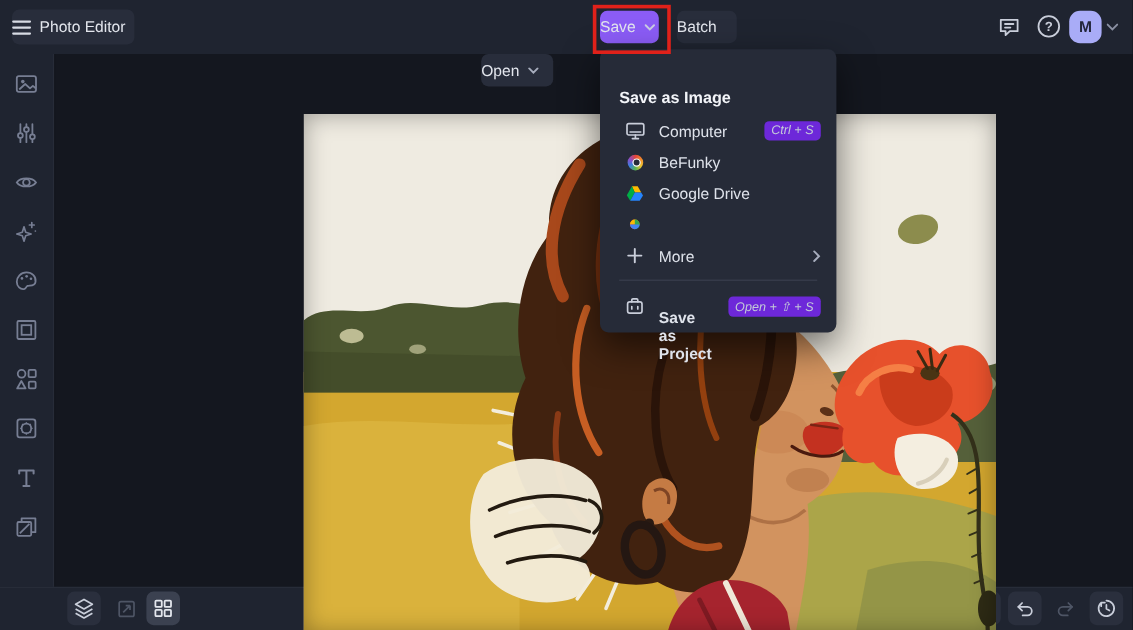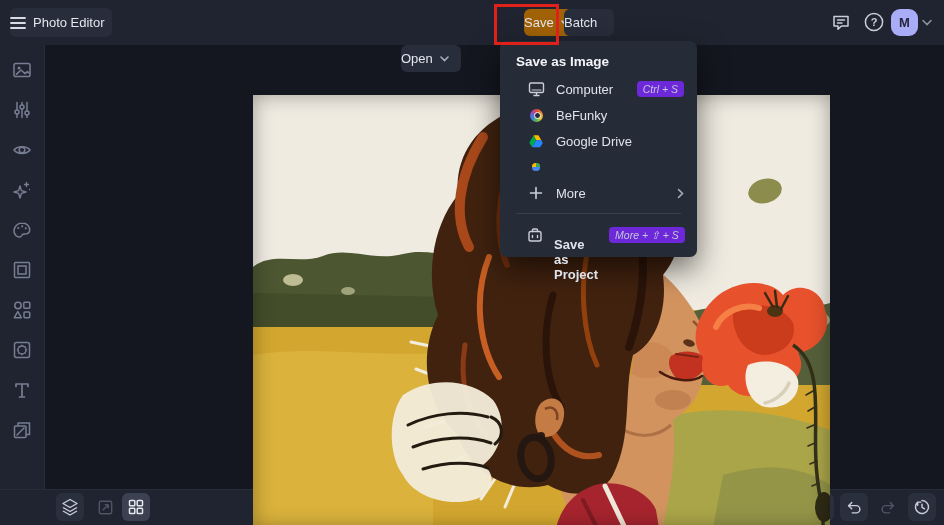--- a/index.html
+++ b/index.html
@@ -11,35 +11,35 @@
   .sidebar{position:absolute;left:0;top:45px;bottom:35px;width:45px;background:#1F2430;
            border-right:1px solid #272C38;display:flex;flex-direction:column;align-items:center;
            padding-top:15px;gap:16px;box-sizing:border-box;}
   .bottombar{position:absolute;left:0;right:0;bottom:0;height:35px;background:#1F2430;
              border-top:1px solid #272C38;}
 
   .chip{position:absolute;display:flex;align-items:center;gap:7px;
         background:#282D3B;border-radius:6px;font-size:13px;color:#E3E6ED;cursor:pointer;}
   .menu-btn{left:10px;top:8px;width:102px;height:29px;}
   .open-btn{left:401px;top:9px;width:60px;height:27px;margin-top:36px;}
-  .save-btn{left:500px;top:9px;width:49px;height:27px;background:#a16207;margin-left:24px;}
+  .save-btn{left:500px;top:9px;width:49px;height:27px;background:#8b5cf6;}
   .batch-btn{left:564px;top:9px;width:50px;height:27px;}
   .annotation{position:absolute;left:494px;top:4px;width:59px;height:35px;
               border:3px solid #E0211A;z-index:70;pointer-events:none;}
 
   .icon-btn{position:absolute;display:flex;align-items:center;justify-content:center;cursor:pointer;}
   .avatar{position:absolute;left:891px;top:9px;width:27px;height:27px;border-radius:9px;
           background:#A9ACF7;color:#23263A;font-weight:bold;font-size:13px;
           display:flex;align-items:center;justify-content:center;cursor:pointer;}
 
   
   .dropdown{position:absolute;left:500px;top:41px;width:197px;z-index:50;background:#262B38;
             border-radius:7px;box-shadow:0 12px 30px rgba(0,0,0,.55);padding:7px 0 9px;}
-  .dd-header{padding:6px 16px 7px;font-size:13.5px;font-weight:bold;color:#F2F4F8;}
-  .dd-item{display:flex;align-items:center;height:26px;padding:0 13px 0 27px;gap:11px;cursor:pointer;}
+  .dd-header{padding:6px 16px 7px;font-size:13.5px;font-weight:bold;color:#F2F4F8;margin-top:20px;}
+  .dd-item{display:flex;align-items:center;height:26px;padding:0 13px 0 20px;gap:11px;cursor:pointer;}
   .dd-item .lbl{font-size:13px;color:#DFE3EB;flex:1;}
   .dd-item.bold .lbl{font-weight:bold;margin-top:48px;}
   .badge{background:#6d28d9;border-radius:4px;padding:2px 6px;font-size:10.5px;color:#C3C9D8;white-space:nowrap;font-style:italic;}
   .badge:empty{display:none;}
   .dd-divider{border-top:1px solid #3A3F4E;margin:7px 16px 8px;}
   .dd-ic{width:18px;height:18px;display:flex;align-items:center;justify-content:center;}
 
   .befunky-logo{width:13px;height:13px;border-radius:50%;
      background:conic-gradient(#e4443a,#f08a2c,#f2c530,#59b554,#3a7fe0,#8a4fc7,#e4443a);
      position:relative;}
@@ -303,21 +303,21 @@
       <span class="dd-ic">
         <svg width="16" height="16" viewBox="0 0 16 16">
           <g stroke="#C9CEDA" stroke-width="1.4" fill="none" stroke-linecap="round">
             <rect x="2" y="4.5" width="12" height="9.5" rx="1.8"></rect>
             <path d="M5.5,4.5 V3 a1,1 0 0 1 1,-1 h3 a1,1 0 0 1 1,1 V4.5"></path>
             <path d="M5.5,8.5 v2 M10.5,8.5 v2"></path>
           </g>
         </svg>
       </span>
       <span class="lbl">Save as Project</span>
-      <span class="badge">More + ⇧ + S</span>
+      <span class="badge">Open + ⇧ + S</span>
     </div>
 
   </div>
 
   <div class="sidebar">
     <div>
       <svg width="20" height="20" viewBox="0 0 20 20">
         <g stroke="#777E93" stroke-width="1.5" fill="none" stroke-linejoin="round">
           <rect x="2" y="3.5" width="16" height="13" rx="1.8"></rect>
           <circle cx="7" cy="8" r="1.5" fill="#777E93" stroke="none"></circle>

